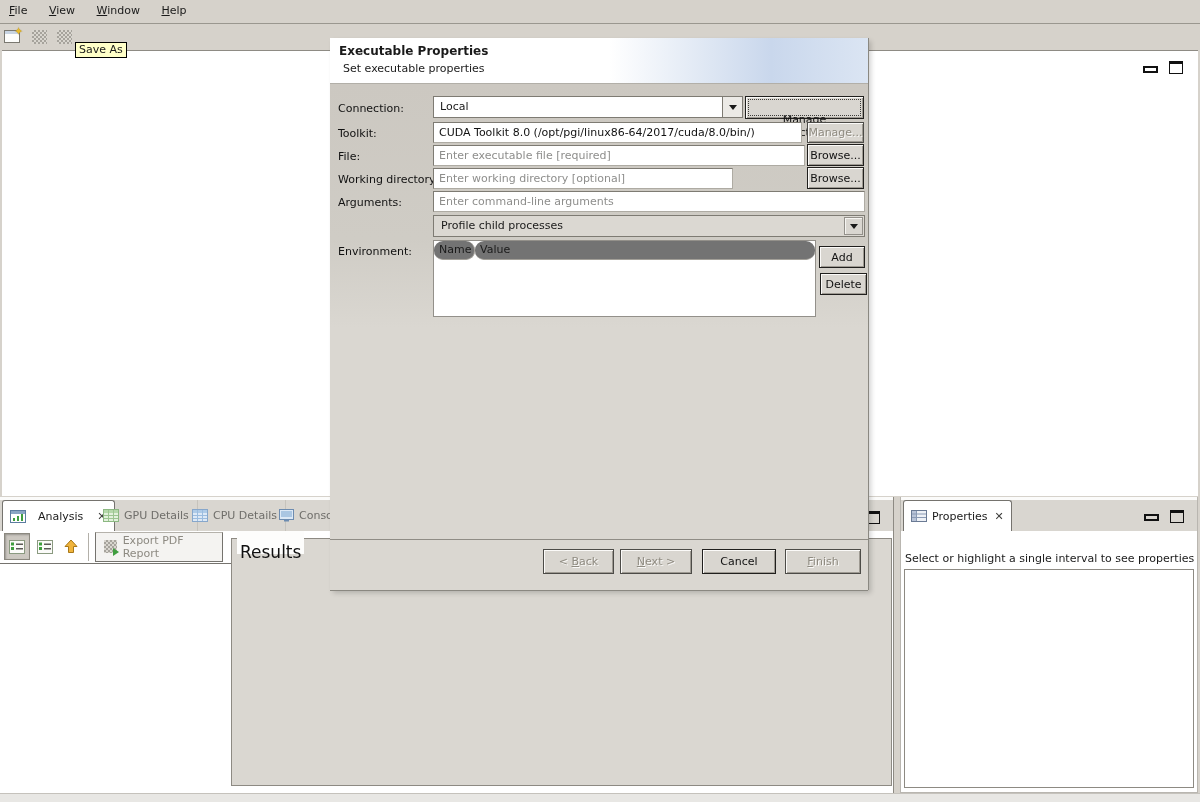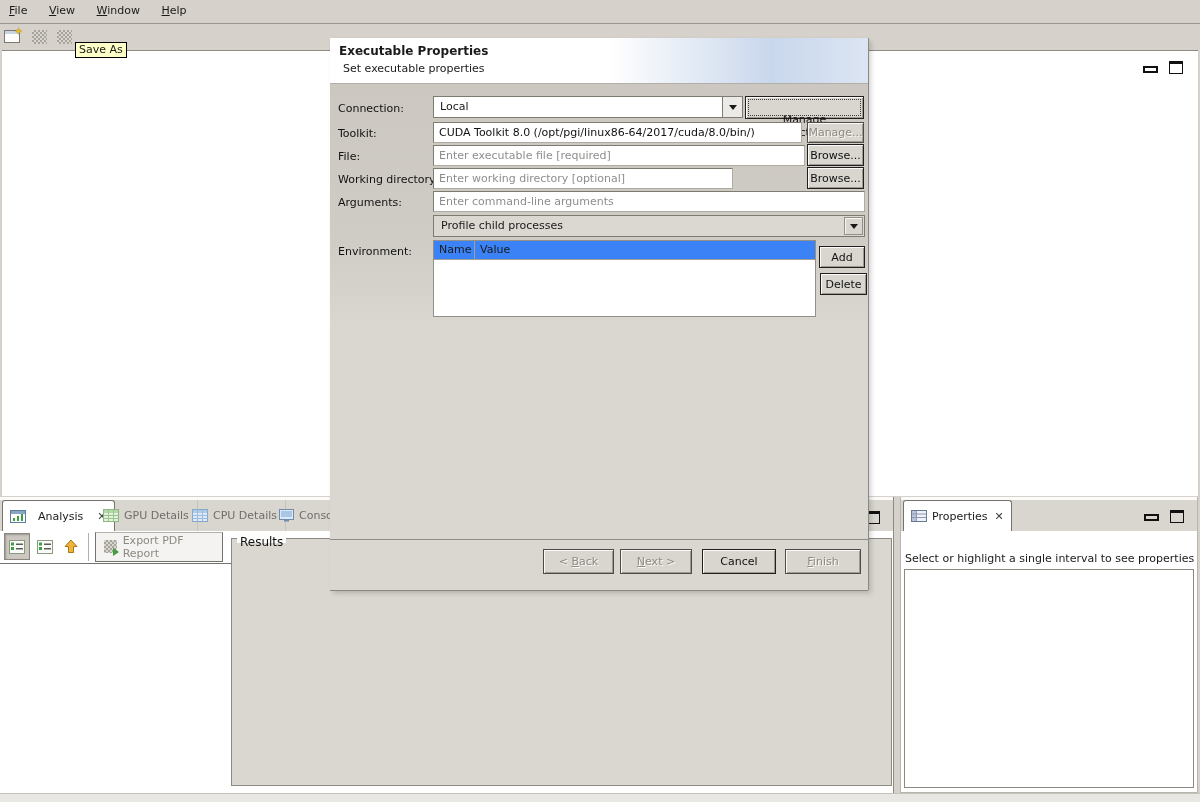--- a/index.html
+++ b/index.html
@@ -37,41 +37,41 @@
             background:linear-gradient(90deg,#ffffff 0%,#ffffff 52%,#c9d7ec 82%,#dbe5f3 100%);
             border-bottom:1px solid #b2afa8; }
   #wiz-title { left:9px; top:6px; font-weight:bold; font-size:12px; }
   #wiz-subtitle { left:13px; top:24px; font-size:11px; }
   .flabel { font-size:11px; color:#111; }
   .combo-btn { background:#eceae6; border-left:1px solid #7e7b73; display:flex; align-items:center; justify-content:center; }
   #profile-combo { background:#dbd8d2; border:1px solid #7e7b73; }
   .combo-btn2 { background:#d9d6d0; border:1px solid #93908a; box-shadow:inset 1px 1px 0 #f6f5f2;
                 display:flex; align-items:center; justify-content:center; }
   #env-table { background:#fff; border:1px solid #93908a; }
-  .env-th { background:#3b82f6; border-right:1px solid #a29f98; border-bottom:1px solid #a29f98;
-            padding:2px 5px 3px 5px; font-size:11px; }
+  .env-th { background:#737373; border-right:1px solid #a29f98; border-bottom:1px solid #a29f98;
+            padding:2px 5px 3px 5px; font-size:11px;border-radius:9px; }
   #wiz-sep { left:0px; top:501px; width:538px; height:1px; background:#8f8c85; }
   .focus-dotted { outline:1px dotted #3c3b38; outline-offset:-4px; }
 
   
   #analysis-panel { left:0; top:497px; width:894px; height:296px; background:#fff; border-right:1px solid #8d8a83; }
   .tabbar { left:0; top:0; width:100%; height:34px; background:#d9d6d0; border-top:3px solid #fbfbfa; }
   .tab-active { background:#fff; border:1px solid #75736e; border-bottom:none; border-radius:3px 3px 0 0;
                 display:flex; align-items:center; gap:5px; padding:0 7px; position:absolute; height:31px; top:0px; }
   .tab { display:flex; align-items:center; gap:5px; padding:0 8px; position:absolute; height:31px; top:0;
          color:#6f6e6a; border-right:1px solid #c6c3bc; }
   .close-x { font-size:11px; font-weight:bold; color:#3e3e3c; padding-left:2px; }
   #an-toolbar { left:0; top:34px; width:231px; height:33px; background:#fff; border-bottom:1px solid #75736e; }
   .tool-btn { width:26px; height:27px; display:flex; align-items:center; justify-content:center; }
   .tool-btn.pressed { background:#ccc8c1; border:1px solid #8b887f; box-shadow:inset 1px 1px 2px rgba(0,0,0,.25); }
   #export-btn { left:95px; top:35px; width:128px; height:30px; background:#f4f3f1; border:1px solid #75736e;
                 border-top-color:#b5b2ab; display:flex; align-items:center; gap:6px; padding:4px 8px;
                 color:#8d8a82; }
   #results-fieldset { left:231px; top:41px; width:661px; height:248px; background:#dad7d1; border:1px solid #8d8a83; }
-  #results-label { position:absolute; top:-8px; left:5px; padding:4px 3px; font-size:12px; color:#111;
+  #results-label { position:absolute; top:-8px; left:5px; padding:11px 3px; font-size:17px; color:#111;
                    background:linear-gradient(#fdfdfc 55%, #dad7d1 55%); }
   #properties-panel { left:900px; top:497px; width:298px; height:296px; background:#fff; border:1px solid #b9b6b0; border-top:none; }
   #props-box { left:3px; top:72px; width:290px; height:219px; background:#fff; border:1px solid #8d8a83; }
   #statusbar { left:0; top:793px; width:1200px; height:9px; background:#e8e7e4; border-top:1px solid #c5c2bc; }
 
   u { text-decoration:underline; }
   svg { display:block; }
 </style>
 </head>
 <body>

